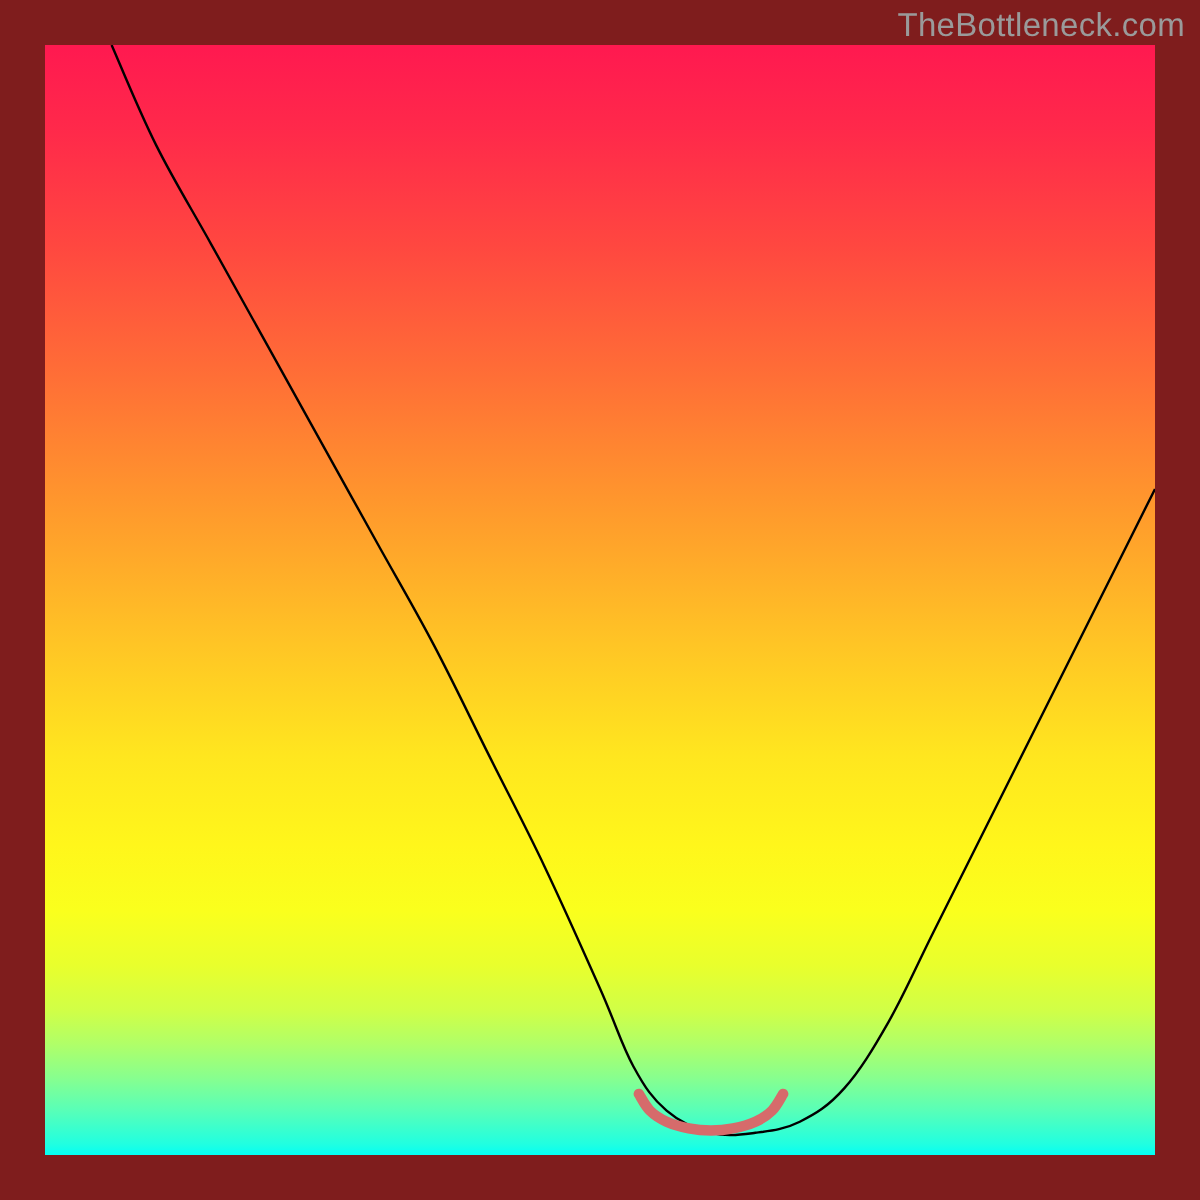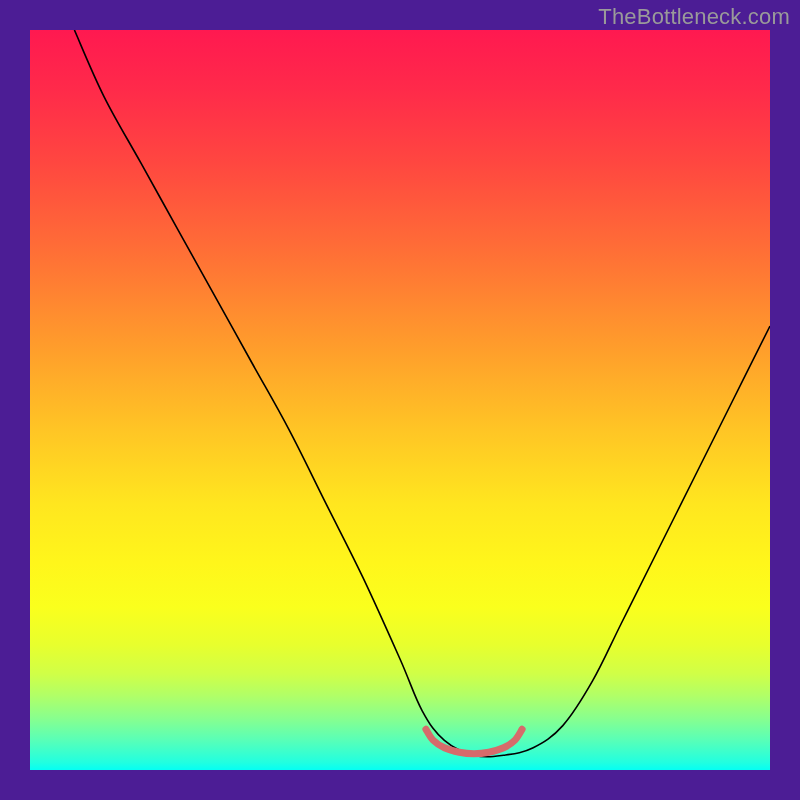--- a/index.html
+++ b/index.html
@@ -9,21 +9,21 @@
     height: 800px;
     overflow: hidden;
     background: #000;
     font-family: Arial, Helvetica, sans-serif;
   }
   .frame {
     position: absolute;
     top: 0; left: 0;
     width: 800px;
     height: 800px;
-    background: #4c1d95;
+    background: #7f1d1d;
   }
   .plot-area {
     position: absolute;
     top: 30px;
     left: 30px;
     width: 740px;
     height: 740px;
     overflow: hidden;
   }
   .gradient {

